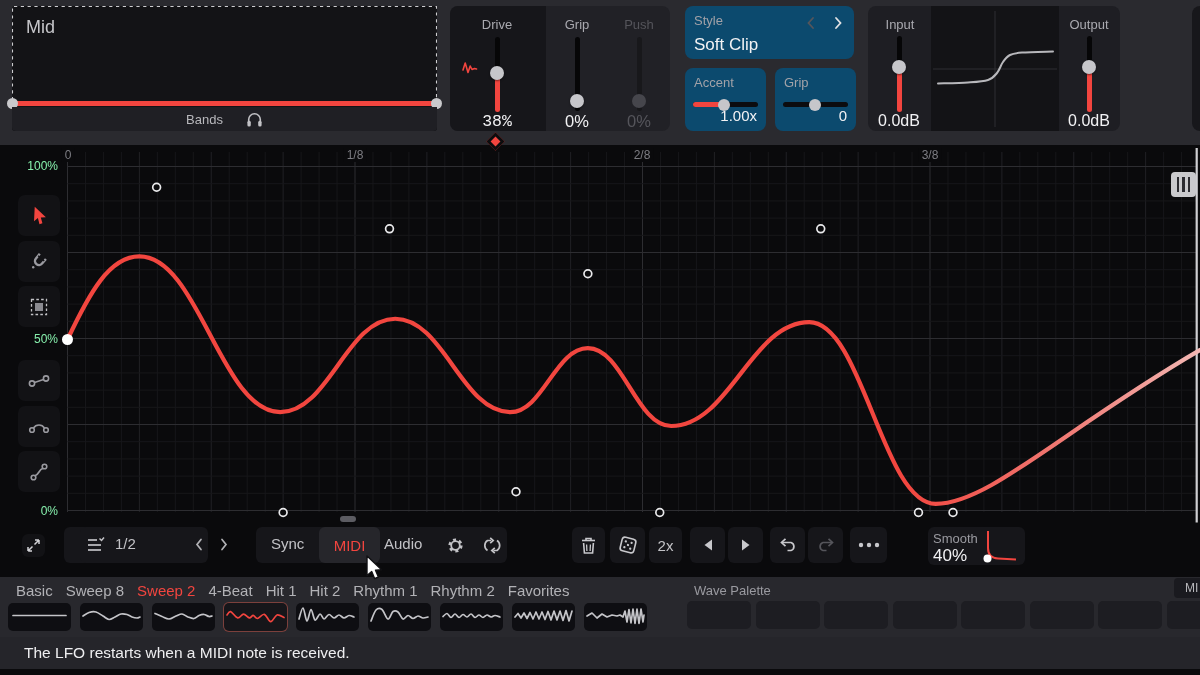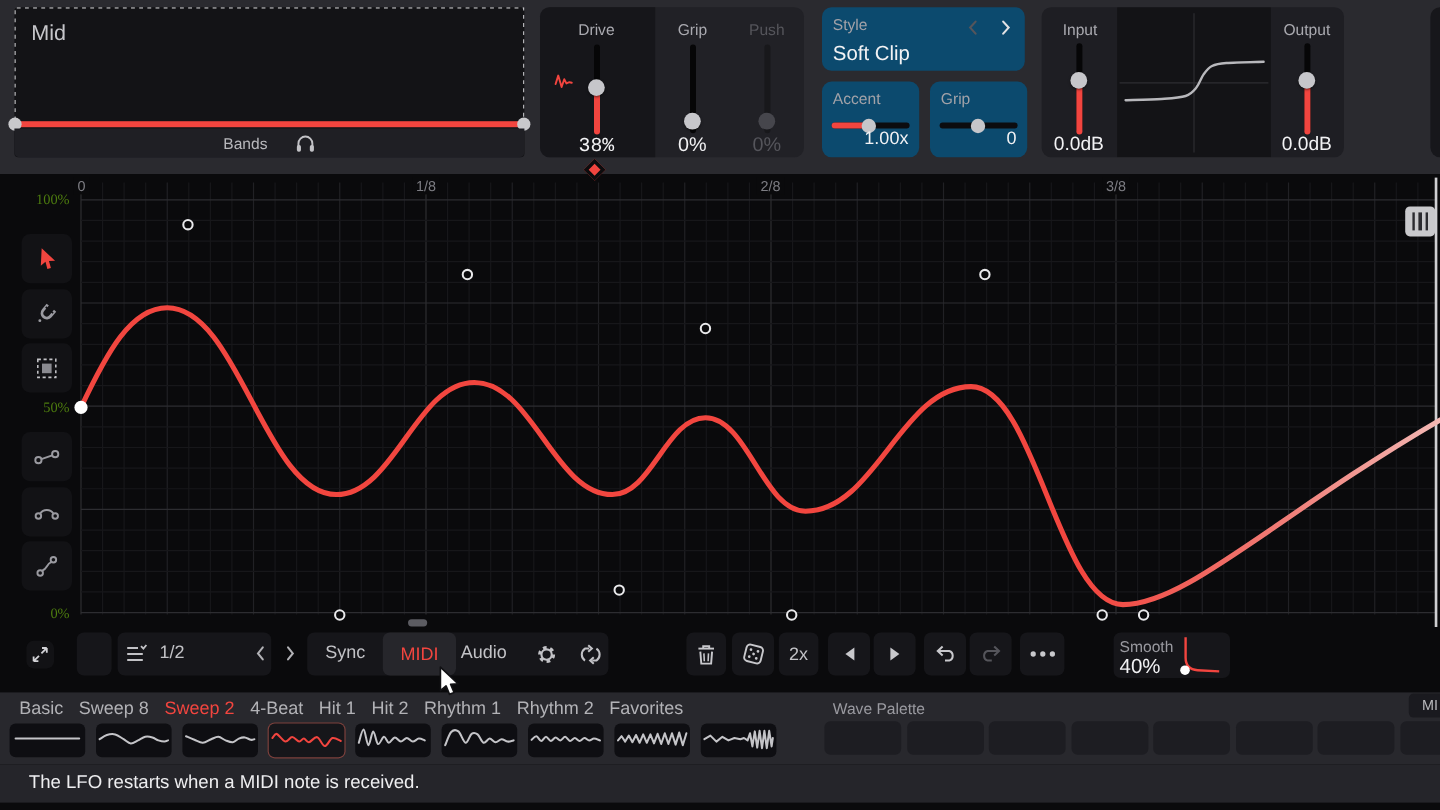--- a/index.html
+++ b/index.html
@@ -45,21 +45,21 @@
   
   #io-panel { position:absolute; left:868px; top:6px; width:252px; height:125px; background:#1e1e23; border-radius:8px; overflow:hidden; }
   #io-mid { position:absolute; left:63px; top:0; width:128px; height:125px; background:#131316; }
   #right-sliver { left:1192px; top:6px; width:8px; height:125px; background:#17171b; border-radius:8px 0 0 8px; }
 
   
   #playhead { z-index:5; left:488.5px; top:135px; width:13px; height:13px; background:#f2453f; border:3px solid #0c0c0e; transform:rotate(45deg); }
 
   
   #lfo { left:0; top:145px; width:1200px; height:432px; background:#0a0a0c; }
-  .ylabel { position:absolute; left:18px; width:40px; text-align:right; font-size:12px; color:#4d7c0f;font-family:Liberation Serif, serif; }
+  .ylabel { position:absolute; left:18px; width:40px; text-align:right; font-size:12px; color:#86efac; }
   .tlabel { position:absolute; top:3px; transform:translateX(-50%); font-size:12px; color:#7d7d83; background:#0a0a0c; padding:0 3px; }
   .toolbtn { position:absolute; left:18px; width:42px; height:41px; background:#121215; border-radius:7px; display:flex; align-items:center; justify-content:center; }
   #loop-handle { position:absolute; left:1171px; top:27px; width:25px; height:25px; background:#c9c9cc; border-radius:4px; display:flex; align-items:center; justify-content:center; gap:3px; }
   #loop-handle i { display:block; width:2.5px; height:15px; background:#2b2b30; }
 
   
   .tb-group { position:absolute; top:382px; height:36px; background:#16161a; border-radius:6px; }
   .tb-btn { position:absolute; top:382px; height:36px; background:#16161a; border-radius:6px; display:flex; align-items:center; justify-content:center; }
   .tb-text { font-size:15px; color:#c2c2c6; }
   #midi-btn { position:absolute; left:63px; top:0; width:61px; height:36px; background:#26262b; border-radius:6px; display:flex; align-items:center; justify-content:center; }
@@ -359,21 +359,21 @@
       </div>
 
     <div class="tb-btn" style="left:22px;top:389px;width:23px;height:23px;background:#121215;">
       <svg width="17" height="17" viewBox="0 0 17 17">
         <path d="M9.5 7.5 L14 3 M14 3 h-4 M14 3 v4" stroke="#d2d2d6" stroke-width="1.5" fill="none"></path>
         <path d="M7.5 9.5 L3 14 M3 14 h4 M3 14 v-4" stroke="#d2d2d6" stroke-width="1.5" fill="none"></path>
       </svg>
     </div>
     <div class="tb-btn" style="left:64px;width:29px;"></div>
 
-    <div class="tb-group" style="left:98px;width:128px;">
+    <div class="tb-group" style="left:80px;width:128px;">
       <svg style="position:absolute;left:6px;top:9px;" width="20" height="18" viewBox="0 0 20 18">
         <line x1="2" y1="4" x2="11" y2="4" stroke="#c2c2c6" stroke-width="1.7"></line>
         <line x1="2" y1="9" x2="15" y2="9" stroke="#c2c2c6" stroke-width="1.7"></line>
         <line x1="2" y1="14" x2="15" y2="14" stroke="#c2c2c6" stroke-width="1.7"></line>
         <path d="M13.5 2.5 l2 2 l2.5 -3" stroke="#c2c2c6" stroke-width="1.5" fill="none"></path>
       </svg>
       <span class="tb-text" style="position:absolute;left:35px;top:8px;">1/2</span>
       <svg style="position:absolute;left:114px;top:10px;" width="10" height="15" viewBox="0 0 10 15">
         <path d="M7 2.5 L3 7.5 L7 12.5" fill="none" stroke="#b2b2b6" stroke-width="1.7" stroke-linecap="round"></path>
       </svg>

